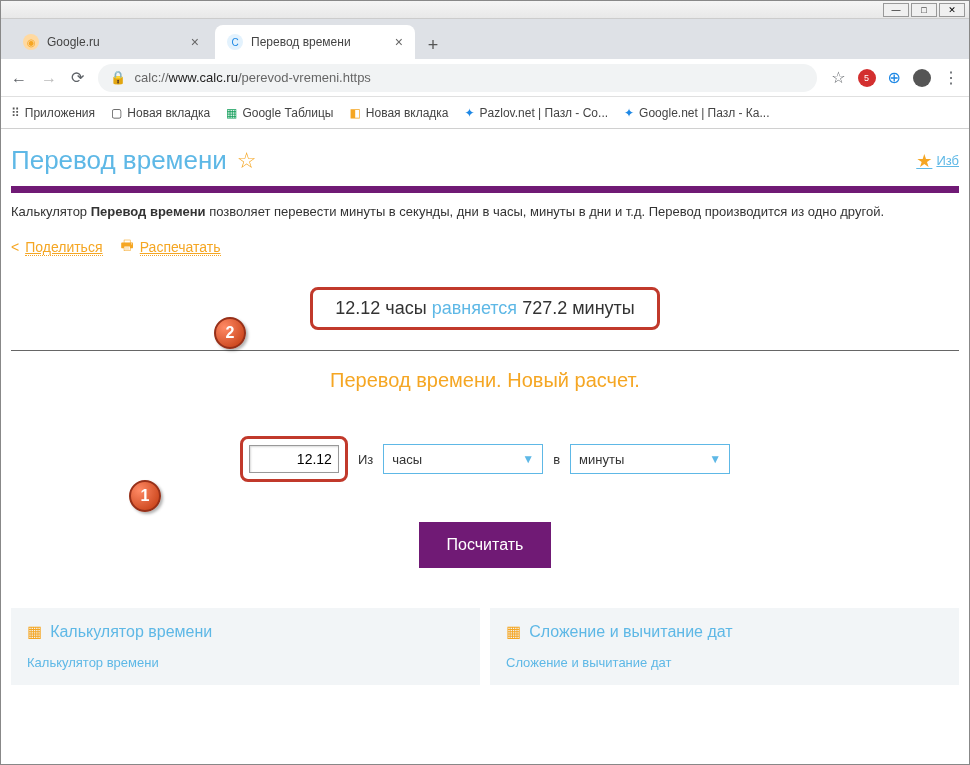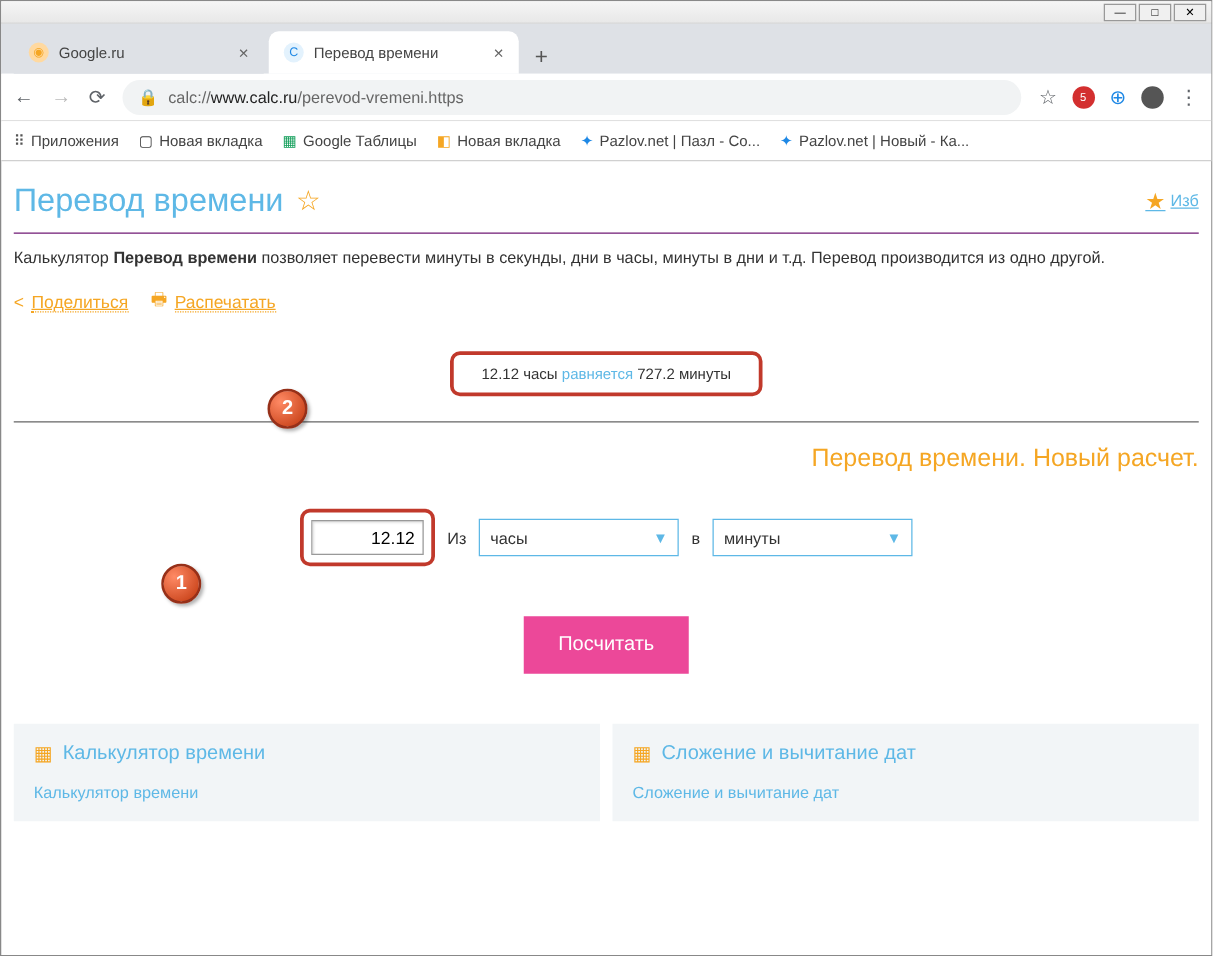--- a/index.html
+++ b/index.html
@@ -29,46 +29,46 @@
 .bm-bar { height: 32px; background: #fff; border-bottom: 1px solid #d0d0d0; display: flex; align-items: center; padding: 0 10px; gap: 16px; font-size: 12px; color: #444; }
 .bm-item { display: flex; align-items: center; gap: 5px; }
 
 .content { padding: 16px 10px 0 10px; }
 .page-title-row { display: flex; align-items: center; justify-content: space-between; margin-bottom: 10px; }
 .page-title { font-size: 26px; color: #5eb8e6; font-weight: normal; display:flex; align-items:center; gap:10px;}
 .star-outline { color: #f5a623; font-size: 22px; }
 .fav-link { color: #5eb8e6; text-decoration: underline; font-size: 13px; display:flex;align-items:center;gap:4px;}
 .fav-link .star { color:#f5a623; font-size:18px;}
 
-.desc { font-size: 13px; color: #333; border-top: 1px solid #701a75; padding: 10px 0 14px 0; line-height:1.4;}
+.desc { font-size: 13px; color: #333; border-top: 7px solid #701a75; padding: 10px 0 14px 0; line-height:1.4;}
 .desc b { font-weight: bold; }
 
 .actions-row { display: flex; gap: 18px; font-size: 14px; margin-bottom: 28px; }
 .action-link { color: #f5a623; display: flex; align-items: center; gap: 6px; }
 .action-link span.txt { border-bottom: 1px dotted #f5a623; text-decoration: underline; }
 
 .result-row { display: flex; justify-content: center; position: relative; margin-bottom: 20px; }
-.result-box { border: 3px solid #c1392b; border-radius: 8px; padding: 8px 22px; font-size: 12px; color: #333; }
+.result-box { border: 3px solid #c1392b; border-radius: 8px; padding: 8px 22px; font-size: 18px; color: #333; }
 .result-box .eq { color: #5eb8e6; }
 .badge { position: absolute; width: 32px; height: 32px; border-radius: 50%; background: radial-gradient(circle at 30% 30%, #ff8a65, #bf360c); color: #fff; font-weight: bold; display: flex; align-items: center; justify-content: center; font-size: 16px; border: 2px solid #963019; box-shadow: 2px 2px 3px rgba(0,0,0,0.3); }
 .badge.b2 { left: 203px; top: 30px; }
 
 hr.divider { border: none; border-top: 1px solid #666; margin: 0 0 18px 0; }
 
-.sub-heading { text-align: right; font-size: 20px; color: #f5a623; margin-bottom: 28px; }
+.sub-heading { text-align: center; font-size: 20px; color: #f5a623; margin-bottom: 44px; }
 
 .form-row { display: flex; justify-content: center; align-items: center; gap: 10px; position: relative; margin-bottom: 40px; }
 .input-wrap { border: 3px solid #c1392b; border-radius: 8px; padding: 6px; position: relative; }
 .num-input { width: 90px; height: 28px; border: 1px solid #999; text-align: right; padding: 0 6px; font-size: 14px; box-shadow: inset 1px 1px 2px rgba(0,0,0,0.15);}
 .badge.b1 { left: 118px; top: 44px; }
 .lbl { font-size: 13px; color: #333; }
 .select { width: 160px; height: 30px; border: 1px solid #5eb8e6; display: flex; align-items: center; justify-content: space-between; padding: 0 8px; font-size: 13px; color: #333; background:#fff;}
 .select .arrow { color: #5eb8e6; font-size: 12px; }
 
-.calc-btn { display: block; margin: 0 auto 40px auto; background: #ec4899; color: #fff; border: none; padding: 14px 28px; font-size: 16px; cursor: pointer; }
+.calc-btn { display: block; margin: 0 auto 40px auto; background: #701a75; color: #fff; border: none; padding: 14px 28px; font-size: 16px; cursor: pointer; }
 
 .cards-row { display: flex; gap: 10px; }
 .card { flex: 1; background: #f2f5f7; padding: 14px 16px; }
 .card-title { color: #5eb8e6; font-size: 16px; margin-bottom: 12px; display:flex;align-items:center;gap:8px;}
 .card-title .grid-icon { color:#f5a623; }
 .card-text { font-size: 13px; color: #333; line-height: 1.4; margin-bottom: 8px; }
 .card-link { font-size: 13px; color: #5eb8e6; }
 </style>
 </head>
 <body>
@@ -129,21 +129,21 @@
     <div class="bm-item">
         <span style="color:#f5a623">◧</span>
         <span>Новая вкладка</span>
       </div>
     <div class="bm-item">
         <span style="color:#1e88e5">✦</span>
         <span>Pazlov.net | Пазл - Со...</span>
       </div>
     <div class="bm-item">
         <span style="color:#1e88e5">✦</span>
-        <span>Pazlov.net | Новый - Ка...</span>
+        <span>Google.net | Пазл - Ка...</span>
       </div>
   </div>
 
   <div class="content">
     <div class="page-title-row">
       <h1 class="page-title">
         <span>Перевод времени</span>
         <span class="star-outline">☆</span>
       </h1>
       <a class="fav-link">

